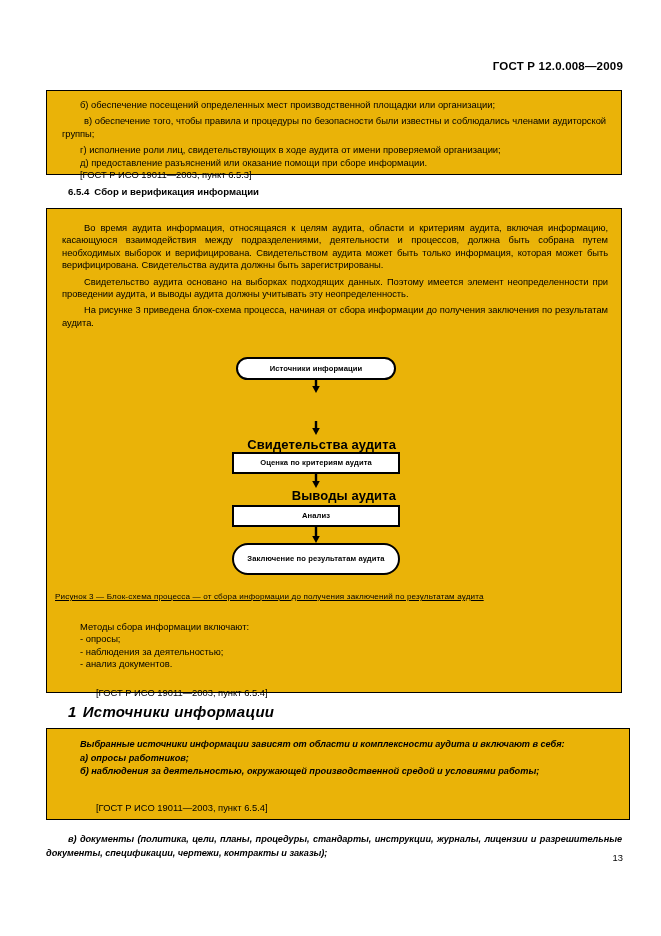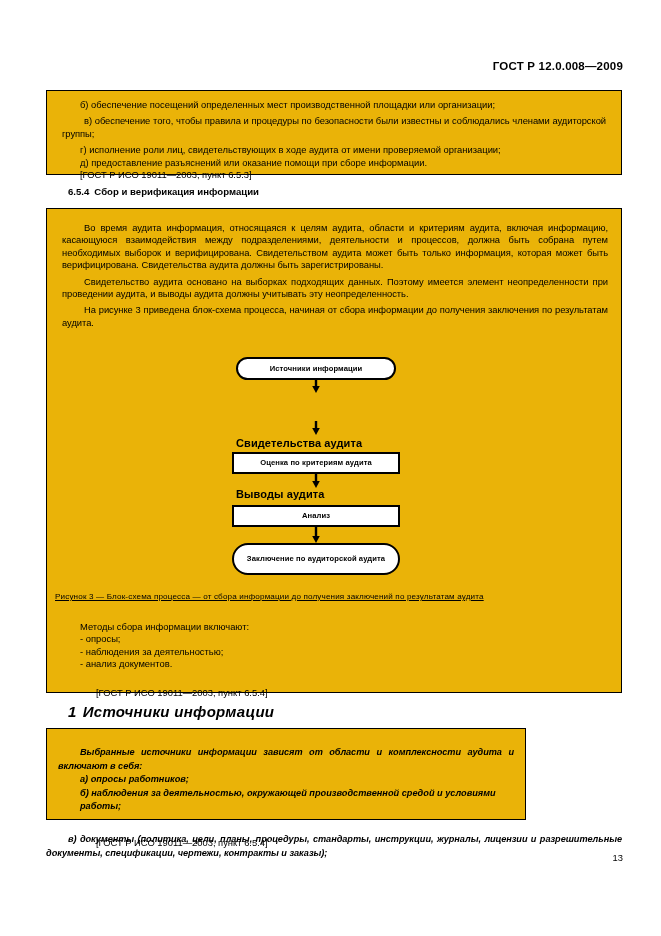--- a/index.html
+++ b/index.html
@@ -144,24 +144,24 @@
   }
   .node.rect {
     border: 2.2px solid #000;
   }
   .node.stadium {
     border: 2.2px solid #000;
     border-radius: 999px;
   }
   .edge-label {
     position: absolute;
-    font-size: 11px;
+    font-size: 13px;
     font-weight: bold;
     letter-spacing: 0.1px;
-    text-align: left;
+    text-align: right;
     white-space: nowrap;
     color: #000;
   }
 
   
   .page-number {
     position: absolute;
     right: 38px;
     top: 852px;
     font-size: 9.4px;
@@ -236,31 +236,31 @@
     <div class="node rect" style="left:232px; top:505px; width:168px; height:22px;">
       <span>Анализ</span>
     </div>
 
     <svg class="flow-arrow" style="position:absolute; left:310px; top:527px; width:12px; height:16px;" viewBox="0 0 12 16">
       <line x1="6" y1="0" x2="6" y2="10" stroke="#000" stroke-width="2.4"></line>
       <polygon points="6,16 2.2,9 9.8,9" fill="#000"></polygon>
     </svg>
 
     <div class="node stadium" style="left:232px; top:543px; width:168px; height:32px;">
-      <span>Заключение по аудиторской аудита</span>
+      <span>Заключение по результатам аудита</span>
     </div>
   </div>
 
   <div class="fig-caption">Рисунок 3 — Блок-схема процесса — от сбора информации до получения заключений по результатам аудита</div>
 
   <div class="sub-head">
     <span class="num">1</span><span>Источники информации</span>
   </div>
 
-  <div class="box" style="left:46px; top:728px; width:480px; height:92px; padding:17px 11px 0 11px;">
+  <div class="box" style="left:46px; top:728px; width:584px; height:92px; padding:9px 11px 0 11px;">
     <p class="italic-para indent">Выбранные источники информации зависят от области и комплексности аудита и включают в себя:</p>
     <p class="italic-line">а)  опросы работников;</p>
     <p class="italic-line">б)  наблюдения за деятельностью, окружающей производственной средой и условиями работы;</p>
     <p class="ref-line" style="padding-top:7px;">[ГОСТ Р ИСО 19011—2003, пункт 6.5.4]</p>
   </div>
 
   <div style="position:absolute; left:46px; top:833px; width:576px;">
     <p class="italic-para indent">в)  документы (политика, цели, планы, процедуры, стандарты, инструкции, журналы, лицензии и разрешительные документы, спецификации, чертежи, контракты и заказы);</p>
   </div>
 

